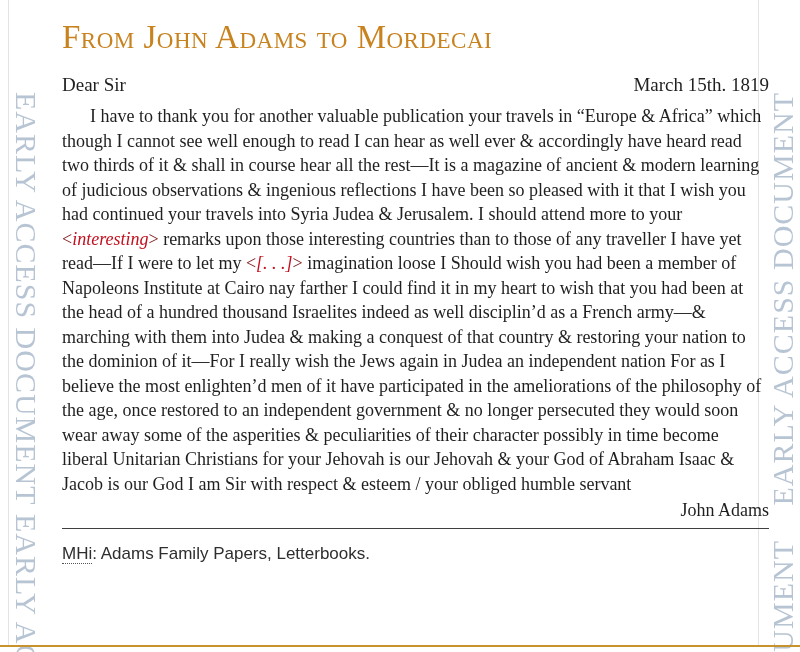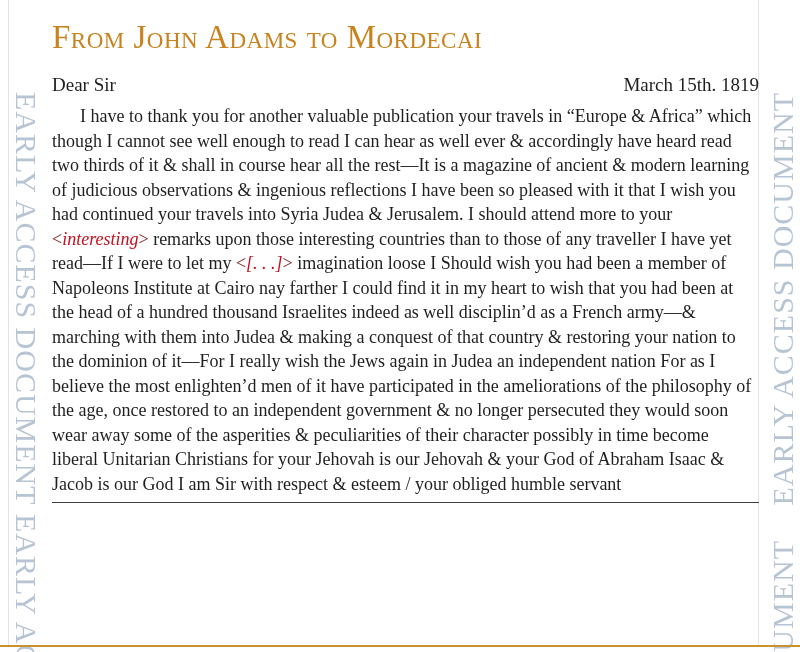--- a/index.html
+++ b/index.html
@@ -31,21 +31,21 @@
   }
   .wm.flip{transform:rotate(180deg);}
   .wm-left-1{left:11px;top:92px;}
   .wm-left-2{left:11px;top:514px;}
   .wm-right-1{left:768px;top:92px;}
   .wm-right-2{left:768px;top:540px;}
 
   
   .content{
     position:absolute;
-    left:52px;top:18px;width:707px;
+    left:62px;top:18px;width:707px;
   }
   h1.doc-title{
     margin:0 0 16px 0;
     font-variant:small-caps;
     font-weight:normal;
     font-size:33px;
     line-height:38px;
     letter-spacing:0.5px;
     color:var(--title-gold,#c8821e);
   }
@@ -110,20 +110,22 @@
   <div class="content">
     <h1 class="doc-title"><span>From John Adams to Mordecai</span><br></h1>
 
     <div class="letter-head">
       <span>Dear Sir</span>
       <span>March 15th. 1819</span>
     </div>
 
     <p class="letter-body"><span class="seg-normal">I have to thank you for another valuable publication your travels in “Europe &amp; Africa” which though I cannot see well enough to read I can hear as well ever &amp; accordingly have heard read two thirds of it &amp; shall in course hear all the rest—It is a magazine of ancient &amp; modern learning of judicious observations &amp; ingenious reflections I have been so pleased with it that I wish you had continued your travels into Syria Judea &amp; Jerusalem. I should attend more to your </span><span class="seg-bracket">&lt;</span><span class="seg-insertion">interesting</span><span class="seg-bracket">&gt;</span><span class="seg-normal"> remarks upon those interesting countries than to those of any traveller I have yet read—If I were to let my </span><span class="seg-bracket">&lt;</span><span class="seg-insertion">[. . .]</span><span class="seg-bracket">&gt;</span><span class="seg-normal"> imagination loose I Should wish you had been a member of Napoleons Institute at Cairo nay farther I could find it in my heart to wish that you had been at the head of a hundred thousand Israelites indeed as well disciplin’d as a French army—&amp; marching with them into Judea &amp; making a conquest of that country &amp; restoring your nation to the dominion of it—For I really wish the Jews again in Judea an independent nation For as I believe the most enlighten’d men of it have participated in the ameliorations of the philosophy of the age, once restored to an independent government &amp; no longer persecuted they would soon wear away some of the asperities &amp; peculiarities of their character possibly in time become liberal Unitarian Christians for your Jehovah is our Jehovah &amp; your God of Abraham Isaac &amp; Jacob is our God I am Sir with respect &amp; esteem / your obliged humble servant</span></p>
 
+    <div class="signature">John Adams</div>
 
     <hr class="divider">
 
+    <div class="source-note"><abbr>MHi</abbr><span>: Adams Family Papers, Letterbooks.</span></div>
   </div>
 
   <div class="bottom-bar"></div>
 
 </div>
 
 </body></html>

